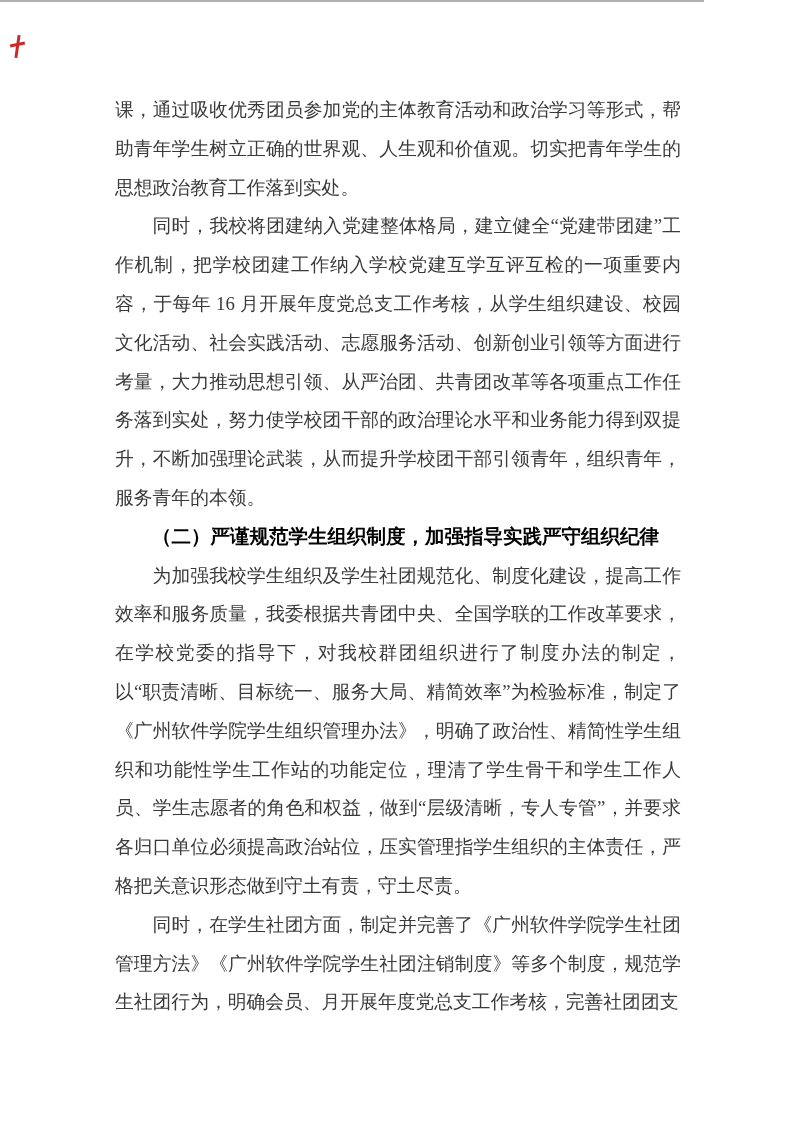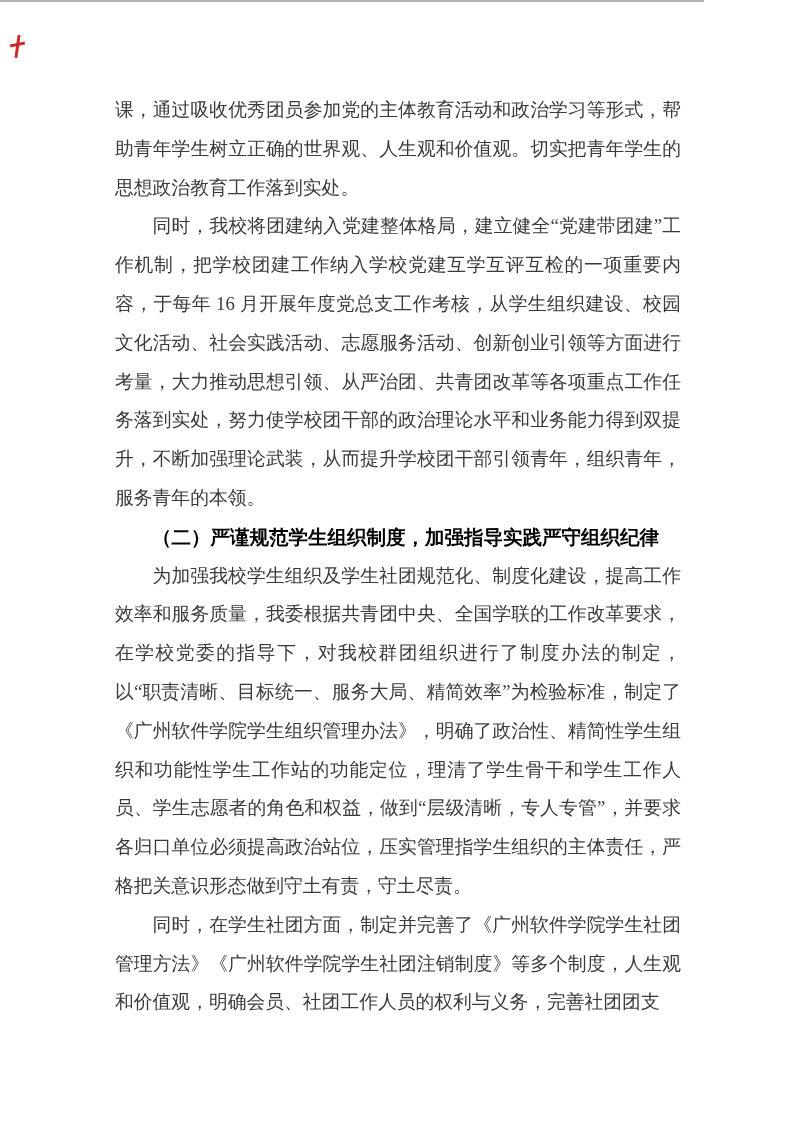--- a/index.html
+++ b/index.html
@@ -56,21 +56,21 @@
     font-size: 18.8px;
     line-height: 38.8px;
     color: var(--text);
     text-align: justify;
     text-justify: inter-character;
     letter-spacing: 0;
     word-break: break-all;
   }
   .indent { text-indent: 2em; }
   .heading {
-    font-family: Liberation Sans, sans-serif;
+    font-family: Liberation Serif, serif;
     font-weight: 700;
     font-size: 19.5px;
     line-height: 38.8px;
     color: var(--heading);
     text-indent: 1.9em;
     text-align: left;
     word-break: break-all;
   }
 </style>
 </head>
@@ -83,16 +83,16 @@
   <div class="text-block">
 
     <p class="para">课，通过吸收优秀团员参加党的主体教育活动和政治学习等形式，帮助青年学生树立正确的世界观、人生观和价值观。切实把青年学生的思想政治教育工作落到实处。</p>
 
     <p class="para indent">同时，我校将团建纳入党建整体格局，建立健全“党建带团建”工作机制，把学校团建工作纳入学校党建互学互评互检的一项重要内容，于每年 16 月开展年度党总支工作考核，从学生组织建设、校园文化活动、社会实践活动、志愿服务活动、创新创业引领等方面进行考量，大力推动思想引领、从严治团、共青团改革等各项重点工作任务落到实处，努力使学校团干部的政治理论水平和业务能力得到双提升，不断加强理论武装，从而提升学校团干部引领青年，组织青年，服务青年的本领。</p>
 
     <h2 class="heading">（二）严谨规范学生组织制度，加强指导实践严守组织纪律</h2>
 
     <p class="para indent">为加强我校学生组织及学生社团规范化、制度化建设，提高工作效率和服务质量，我委根据共青团中央、全国学联的工作改革要求，在学校党委的指导下，对我校群团组织进行了制度办法的制定，以“职责清晰、目标统一、服务大局、精简效率”为检验标准，制定了《广州软件学院学生组织管理办法》，明确了政治性、精简性学生组织和功能性学生工作站的功能定位，理清了学生骨干和学生工作人员、学生志愿者的角色和权益，做到“层级清晰，专人专管”，并要求各归口单位必须提高政治站位，压实管理指学生组织的主体责任，严格把关意识形态做到守土有责，守土尽责。</p>
 
-    <p class="para indent">同时，在学生社团方面，制定并完善了《广州软件学院学生社团管理方法》《广州软件学院学生社团注销制度》等多个制度，人生观和价值观，明确会员、社团工作人员的权利与义务，完善社团团支</p>
+    <p class="para indent">同时，在学生社团方面，制定并完善了《广州软件学院学生社团管理方法》《广州软件学院学生社团注销制度》等多个制度，规范学生社团行为，明确会员、月开展年度党总支工作考核，完善社团团支</p>
 
   </div>
 </div>
 
 </body></html>

